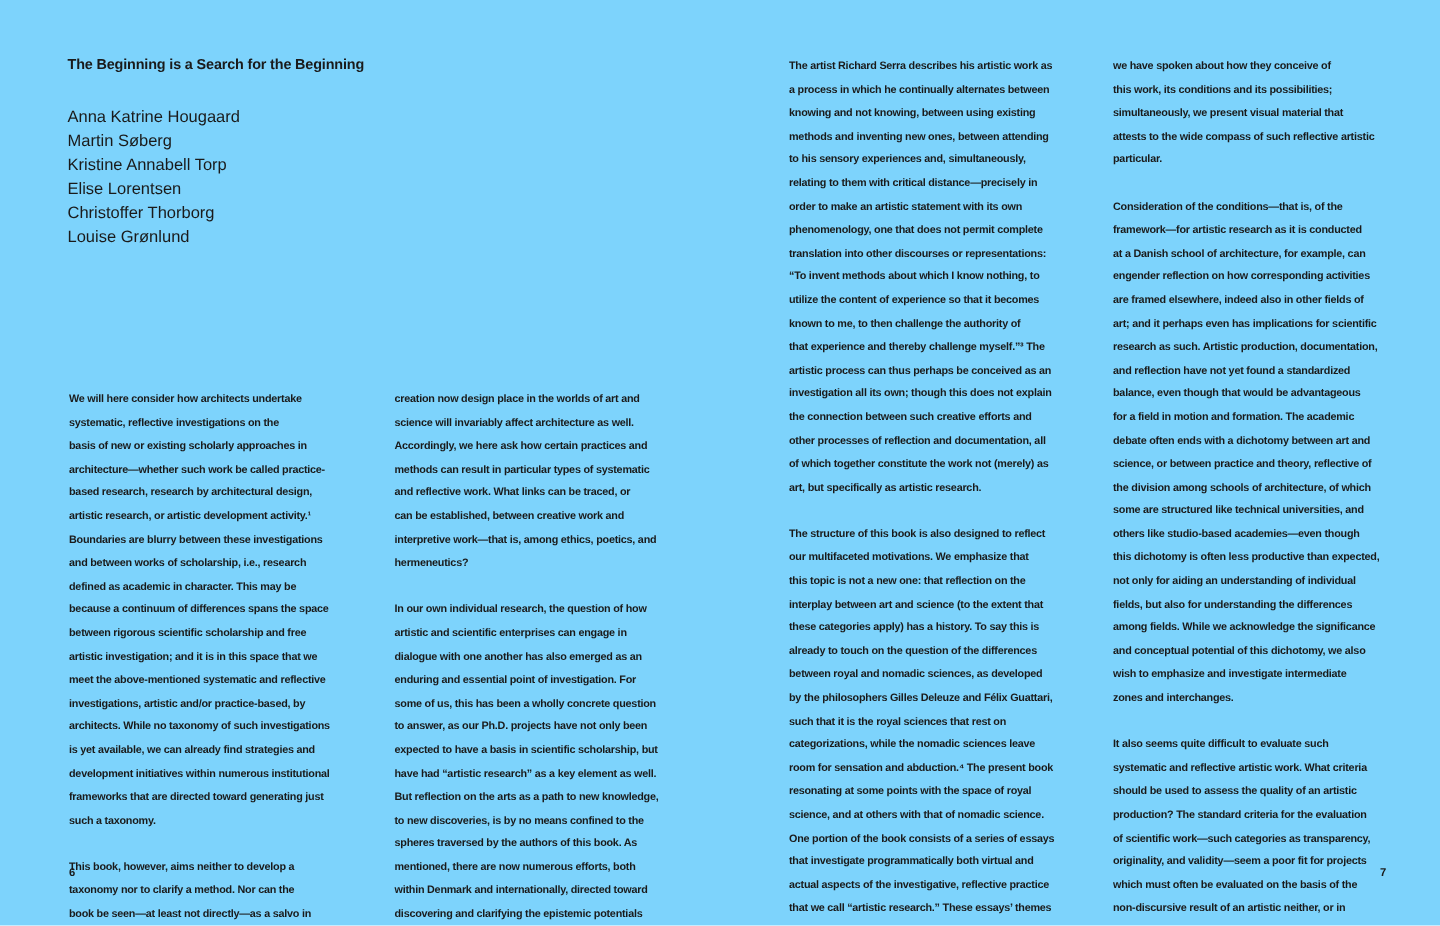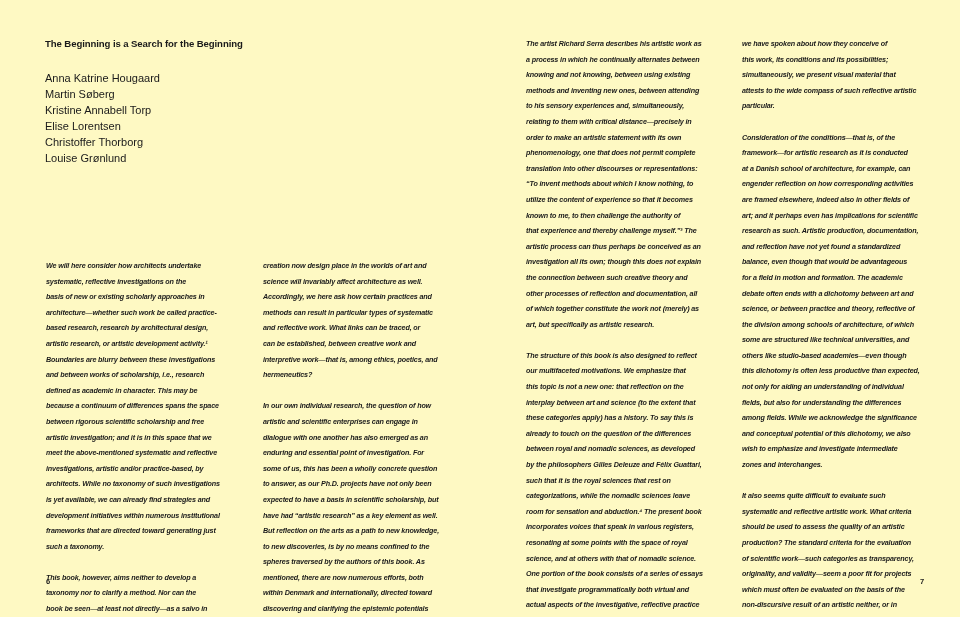--- a/index.html
+++ b/index.html
@@ -1,26 +1,26 @@
 <!DOCTYPE html>
 <html><head>
 <meta charset="utf-8">
 <style>
   html, body { margin: 0; padding: 0; background: #ffffff; }
   body { width: 960px; height: 617px; position: relative; overflow: hidden;
          font-family: "Liberation Sans", "DejaVu Sans", sans-serif; color: #1a1a1a; }
-  .spread { position: absolute; left: 0; top: 0; width: 960px; height: 617px; background: #fef9c3; }
+  .spread { position: absolute; left: 0; top: 0; width: 960px; height: 617px; background: #7dd3fc; }
   .page { position: absolute; top: 0; height: 617px; width: 480px; }
   .page.left { left: 0; }
   .page.right { left: 480px; }
   .title { position: absolute; left: 45px; top: 38px; font-size: 9.6px; font-weight: bold; letter-spacing: -0.1px; white-space: nowrap; }
   .authors { position: absolute; left: 45px; top: 70px; margin: 0; padding: 0; list-style: none; }
   .authors li { font-size: 11px; line-height: 16.1px; white-space: nowrap; }
   .col { position: absolute; width: 205px; font-size: 7.2px; line-height: 15.6px; font-weight: bold; letter-spacing: -0.15px; }
-  .col p { margin: 0 0 15.6px 0; font-style: italic; }
+  .col p { margin: 0 0 15.6px 0; }
   .col .line { display: block; white-space: nowrap; }
   .c1 { left: 46px; top: 258px; }
   .c2 { left: 263px; top: 258px; }
   .c3 { left: 46px; top: 36px; }
   .c4 { left: 262px; top: 36px; }
   .pagenum { position: absolute; top: 577px; font-size: 7.5px; font-weight: bold; }
   .pagenum.left { left: 46px; }
   .pagenum.right { left: 440px; }
 </style>
 </head>
@@ -109,38 +109,37 @@
           <span class="line">relating to them with critical distance—precisely in</span>
           <span class="line">order to make an artistic statement with its own</span>
           <span class="line">phenomenology, one that does not permit complete</span>
           <span class="line">translation into other discourses or representations:</span>
           <span class="line">“To invent methods about which I know nothing, to</span>
           <span class="line">utilize the content of experience so that it becomes</span>
           <span class="line">known to me, to then challenge the authority of</span>
           <span class="line">that experience and thereby challenge myself.”³ The</span>
           <span class="line">artistic process can thus perhaps be conceived as an</span>
           <span class="line">investigation all its own; though this does not explain</span>
-          <span class="line">the connection between such creative theory and</span>
+          <span class="line">the connection between such creative efforts and</span>
           <span class="line">other processes of reflection and documentation, all</span>
           <span class="line">of which together constitute the work not (merely) as</span>
           <span class="line">art, but specifically as artistic research.</span>
         </p>
         <p>
           <span class="line">The structure of this book is also designed to reflect</span>
           <span class="line">our multifaceted motivations. We emphasize that</span>
           <span class="line">this topic is not a new one: that reflection on the</span>
           <span class="line">interplay between art and science (to the extent that</span>
           <span class="line">these categories apply) has a history. To say this is</span>
           <span class="line">already to touch on the question of the differences</span>
           <span class="line">between royal and nomadic sciences, as developed</span>
           <span class="line">by the philosophers Gilles Deleuze and Félix Guattari,</span>
           <span class="line">such that it is the royal sciences that rest on</span>
           <span class="line">categorizations, while the nomadic sciences leave</span>
           <span class="line">room for sensation and abduction.⁴ The present book</span>
-          <span class="line">incorporates voices that speak in various registers,</span>
           <span class="line">resonating at some points with the space of royal</span>
           <span class="line">science, and at others with that of nomadic science.</span>
           <span class="line">One portion of the book consists of a series of essays</span>
           <span class="line">that investigate programmatically both virtual and</span>
           <span class="line">actual aspects of the investigative, reflective practice</span>
           <span class="line">that we call “artistic research.” These essays’ themes</span>
         </p>
       </div>
     <div class="col c4">
         <p>

